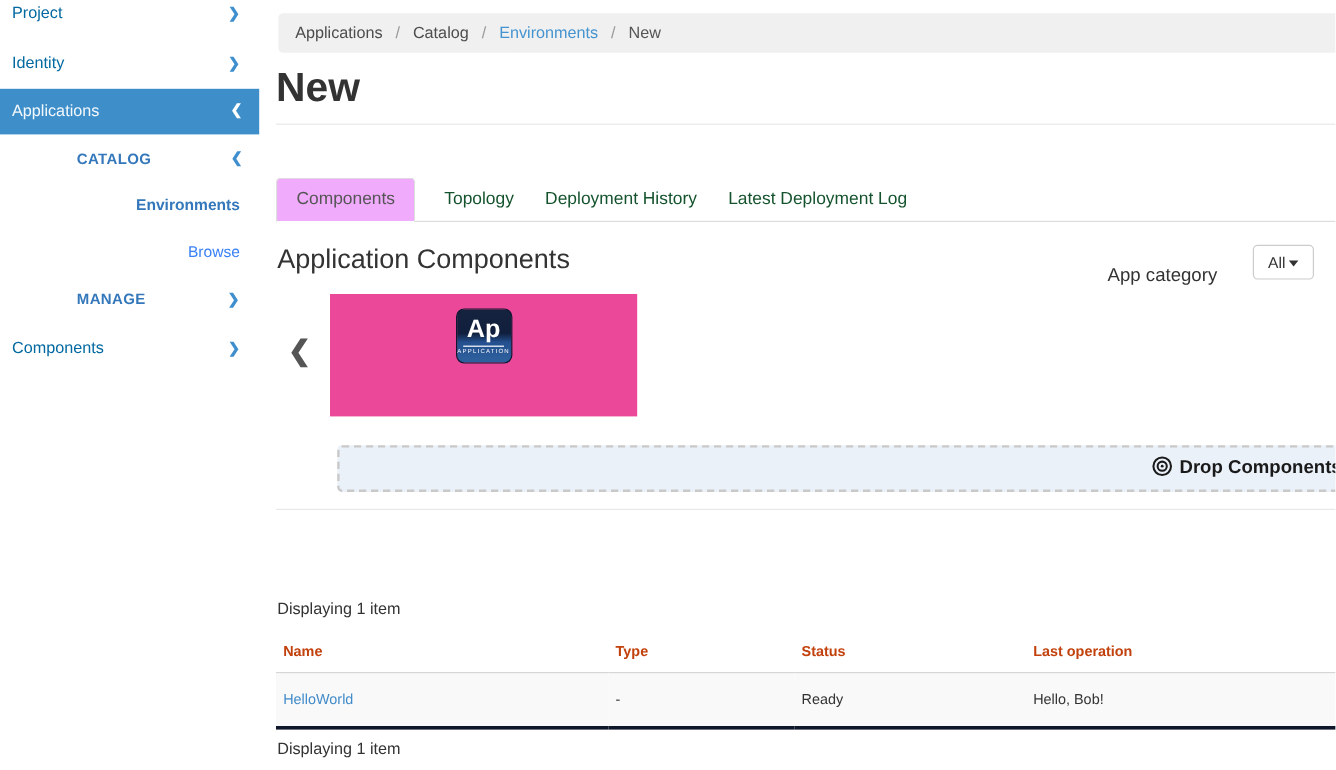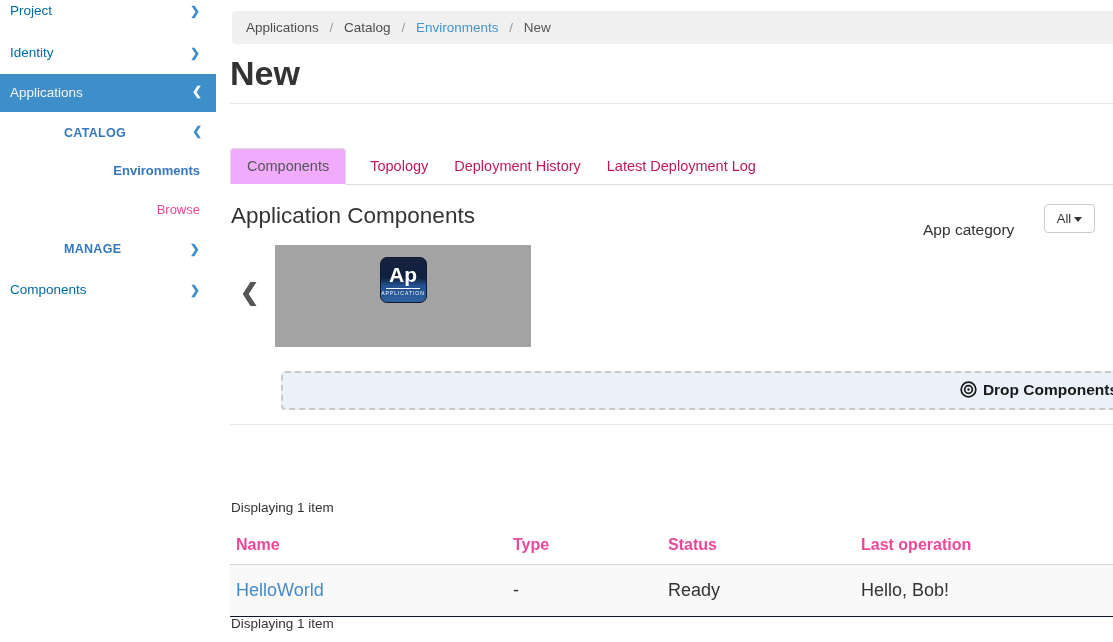--- a/index.html
+++ b/index.html
@@ -11,78 +11,78 @@
   .sidebar { position:absolute; left:0; top:0; width:216px; height:642px; background:#fff; }
   .nav-row { position:absolute; left:0; width:216px; height:38px; line-height:38px; font-size:13.5px; cursor:pointer; }
   .nav-row .lvl1-label { padding-left:10px; }
   .nav-link { color:#0369a1; }
   .nav-row.selected { background:#3d8ec9; }
   .nav-row.selected .lvl1-label { color:#f2f8fc; }
   .nav-row.lvl2 { font-weight:bold; font-size:12.5px; color:#3478bb; letter-spacing:.3px; }
   .nav-row.lvl2 .lvl2-label { padding-left:64px; }
   .nav-row.lvl3 { text-align:right; padding-right:16px; font-size:13px; }
   .nav-row.lvl3.active-sub { font-weight:bold; color:#3478bb; }
-  .nav-row.lvl3.plain { color:#ec4899; }
+  .nav-row.lvl3.plain { color:#3b82f6; }
   .chev { position:absolute; right:16px; top:0; font-size:12px; font-weight:bold; line-height:38px; color:#3f8fce; }
   .nav-row.selected .chev { color:#fff; }
   .chev.down { transform:rotate(90deg); transform-origin:center; display:inline-block; line-height:38px; right:14px; }
   .chev.down span { display:inline-block; transform:rotate(90deg); }
 
   
   .main { position:absolute; left:230px; top:0; width:1102px; height:642px; }
 
   .breadcrumb { position:absolute; left:2px; top:11px; width:1100px; height:33px; background:#f0f0f0;
                 border-radius:4px; line-height:33px; padding-left:14px; font-size:13.5px; color:#4d4d4d; }
   .breadcrumb .sep { color:#999; padding:0 7px; }
   .breadcrumb .bc-link { color:#4594d0; cursor:pointer; }
   .breadcrumb .bc-current { color:#555; }
 
   .page-title { position:absolute; left:0; top:56px; font-size:34px; line-height:34px; font-weight:bold; color:#333; }
   .rule1 { position:absolute; left:0; top:103px; width:1102px; border-top:1px solid #e8e8e8; }
 
   .tabs { position:absolute; left:0; top:147px; width:1102px; height:38px; display:flex; align-items:flex-end;
           border-bottom:1px solid #ddd; }
-  .tab { font-size:14.5px; padding:9px 13px 10px; color:#be185d; cursor:pointer; white-space:nowrap; }
+  .tab { font-size:14.5px; padding:9px 13px 10px; color:#14532d; cursor:pointer; white-space:nowrap; }
   .tab.active { color:#555; background:#f0abfc; border:1px solid #ddd; border-bottom:1px solid #fff;
                 border-radius:4px 4px 0 0; margin-bottom:-1px; padding:9px 16px 10px; }
   .tab.first-inactive { margin-left:11px; }
 
   .section-heading { position:absolute; left:1px; top:203px; font-size:22.5px; font-weight:400; color:#333; }
   .cat-label { position:absolute; left:693px; top:221px; font-size:15.5px; color:#333; }
   .cat-btn { position:absolute; left:814px; top:204px; width:51px; height:29px; background:#fff;
              border:1px solid #ccc; border-radius:4px; font-size:13px; color:#333; cursor:pointer;
              font-family:"Liberation Sans", sans-serif; }
   .caret { display:inline-block; width:0; height:0; border-left:4px solid transparent;
            border-right:4px solid transparent; border-top:5px solid #333; margin-left:3px; vertical-align:middle; }
 
   .car-arrow { position:absolute; left:10px; top:279px; font-size:23px; font-weight:bold; color:#555; cursor:pointer; }
-  .tile { position:absolute; left:45px; top:245px; width:256px; height:102px; background:#a3a3a3; cursor:pointer; }
+  .tile { position:absolute; left:45px; top:245px; width:256px; height:102px; background:#ec4899; cursor:pointer; }
   .app-icon { width:47px; height:46px; margin:12px auto 0; border-radius:7px; text-align:center;
               background:linear-gradient(180deg,#16233f 0%,#101f3d 45%,#24508f 62%,#30619f 100%);
               border:1px solid #0c1730; overflow:hidden; }
   .app-icon .ap { display:inline-block; color:#fff; font-size:21px; font-weight:bold; line-height:26px;
                   margin-top:4px; padding:0 3px; border-bottom:1px solid #fff; }
   .app-icon .ap-sub { display:block; color:#fff; font-size:5px; letter-spacing:1px; line-height:7px; margin-top:1px; }
   .tile-label { margin-top:8px; text-align:center; font-size:12.5px; color:#333; }
 
   .dropzone { position:absolute; left:51px; top:371px; width:1553px; height:39px; background:#eaf1f8;
               border:2px dashed #c9c9c9; border-radius:4px; text-align:center; line-height:34px;
               font-size:15.5px; font-weight:bold; color:#1a1a1a; }
   .dropzone svg { vertical-align:-3px; margin-right:6px; }
 
   .rule2 { position:absolute; left:0; top:424px; width:1102px; border-top:1px solid #e8e8e8; }
 
   .count-top { position:absolute; left:1px; top:500px; font-size:13.5px; color:#333; }
   .count-bottom { position:absolute; left:1px; top:616px; font-size:13.5px; color:#333; }
 
   table.comp { position:absolute; left:0; top:530px; width:1102px; border-collapse:collapse; }
-  table.comp th { text-align:left; font-size:16px; font-weight:bold; color:#ec4899;
+  table.comp th { text-align:left; font-size:12px; font-weight:bold; color:#c2410c;
                   padding:6px 6px 10px; border-bottom:1px solid #d6d6d6; }
-  table.comp td { font-size:18px; color:#333; background:#f9f9f9; padding:15px 6px;
-                  border-bottom:1px solid #0f172a; }
+  table.comp td { font-size:12px; color:#333; background:#f9f9f9; padding:15px 6px;
+                  border-bottom:3px solid #0f172a; }
   td .row-link { color:#428bca; cursor:pointer; }
 </style>
 </head>
 <body>
 
 <div class="viewport">
 
   <nav class="sidebar">
     <div class="nav-row" style="top:-8px">
       <span class="lvl1-label nav-link">Project</span>

